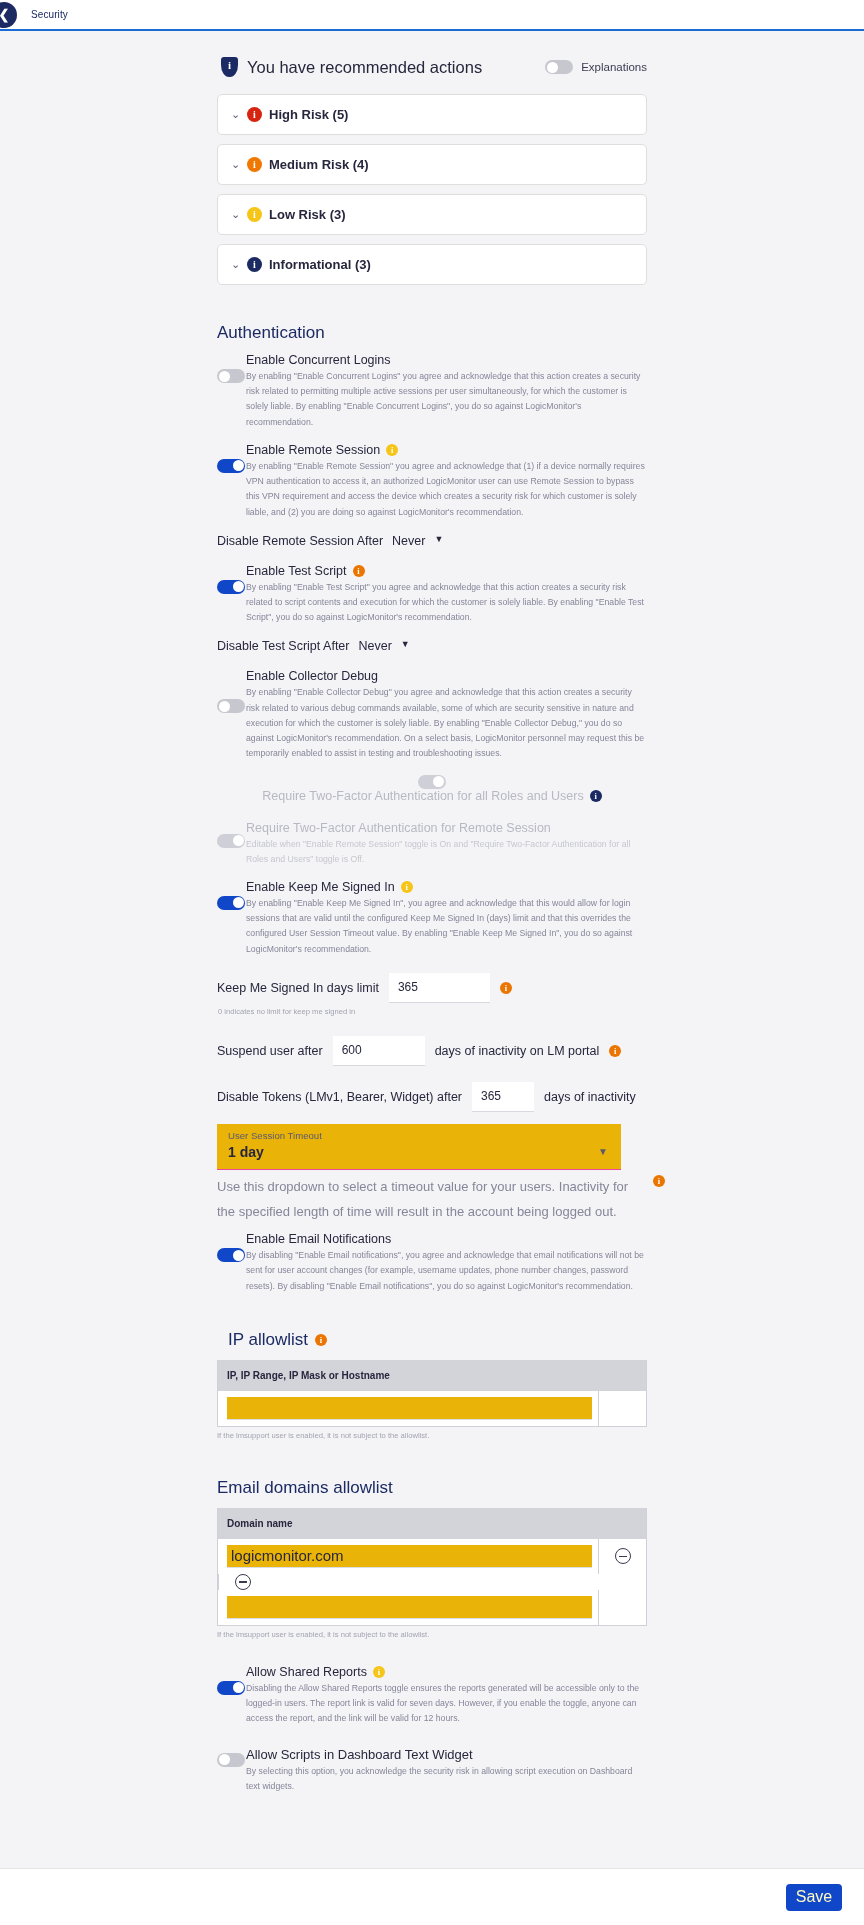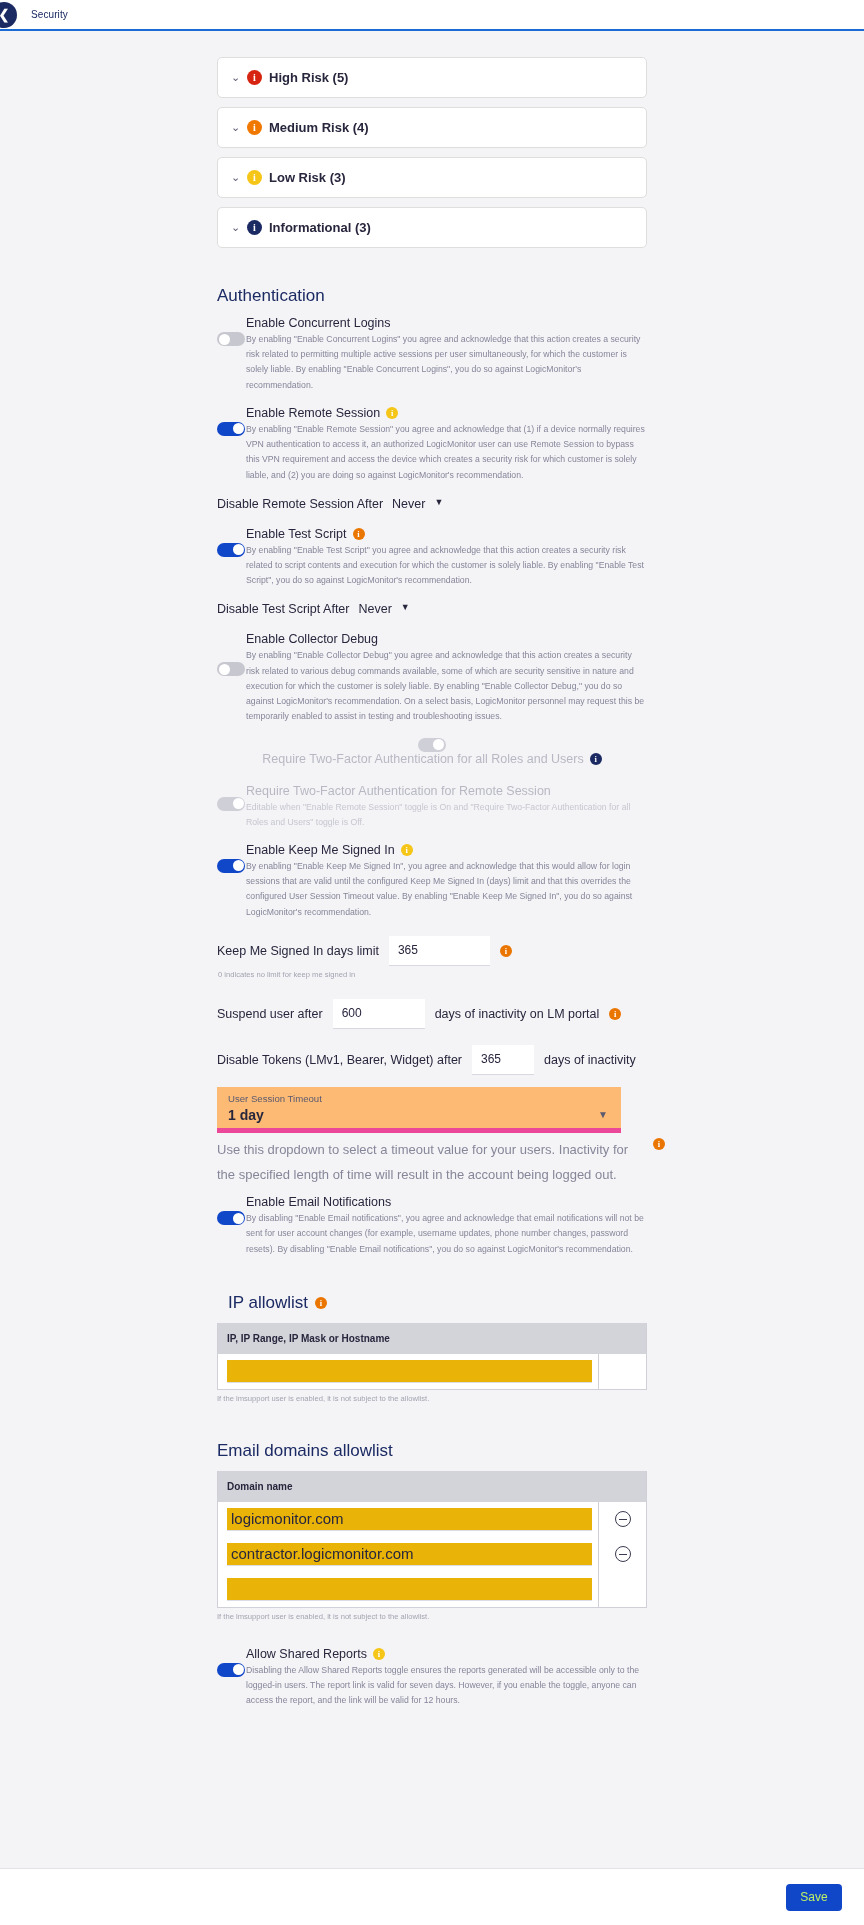--- a/index.html
+++ b/index.html
@@ -177,22 +177,22 @@
     font-family: "Liberation Sans", sans-serif;
     outline: none;
   }
   .nfield.w90 { width: 92px; }
   .nfield.w100 { width: 101px; }
   .nfield.w60 { width: 62px; }
   .hint { font-size: 7.6px; color: #a3a3b2; margin: 2px 0 0 1px; }
 
   
   .sel-wrap {
-    background: #fdba74;
-    border-bottom: 5px solid #ec4899;
+    background: #eab308;
+    border-bottom: 1px solid #ec4899;
     width: 404px;
     height: 46px;
     padding: 6px 11px 0 11px;
     position: relative;
     margin-top: 12px;
     cursor: pointer;
   }
   .sel-lab { font-size: 9.6px; color: #5b5a70; }
   .sel-val { font-size: 14px; color: #27263d; margin-top: 3px; font-weight: bold; }
   .sel-caret {
@@ -242,41 +242,51 @@
 
   
   .footer {
     position: absolute; left: 0; right: 0; bottom: 0;
     height: 57px; background: #fff;
     border-top: 1px solid #e3e3e8;
     display: flex; align-items: center; justify-content: flex-end;
     padding-right: 22px;
   }
   .save-btn {
-    background: #1046c8; color: #bef264;
+    background: #1046c8; color: #fef9c3;
     border: none; border-radius: 4px;
     width: 56px; height: 27px;
-    font-size: 12px;
+    font-size: 16px;
     font-family: "Liberation Sans", sans-serif;
     cursor: pointer;
   }
 </style>
 </head>
 <body>
 
 <div class="topbar">
   <div class="back-pill">
     <span>❮</span>
   </div>
   <div class="topbar-title">Security</div>
 </div>
 
 <div class="page">
 <div class="wrap">
 
+  <div class="rec-head">
+    <div class="shield"></div>
+    <div class="rec-title">You have recommended actions</div>
+    <div class="expl-wrap">
+      <div class="tgl">
+            <div class="knob"></div>
+          </div>
+      <div class="expl-label">Explanations</div>
+    </div>
+  </div>
 
   <div class="risk">
     <span class="chev">⌄</span>
     <span class="dot" style="background:#d62410">i</span>
     <span class="risk-label">High Risk (5)</span>
   </div>
   <div class="risk">
     <span class="chev">⌄</span>
     <span class="dot" style="background:#f07800">i</span>
     <span class="risk-label">Medium Risk (4)</span>
@@ -467,21 +477,20 @@
   <div class="sec-h">Email domains allowlist</div>
   <div class="tbl">
     <div class="tbl-head">Domain name</div>
     <div class="tbl-row">
       <div class="tbl-cell-main"><input class="tbl-input" value="logicmonitor.com" style=""></div>
       <div class="tbl-cell-act">
             <div class="minus-btn"></div>
           </div>
     </div>
     <div class="tbl-row">
-      <div class="tbl-cell-main"><input class="tbl-input" value="contractor.logicmonitor.com" style=""></div>
       <div class="tbl-cell-act">
             <div class="minus-btn"></div>
           </div>
     </div>
     <div class="tbl-row">
       <div class="tbl-cell-main"><input class="tbl-input" style=""></div>
       <div class="tbl-cell-act"></div>
     </div>
   </div>
   <div class="tbl-note">If the lmsupport user is enabled, it is not subject to the allowlist.</div>
@@ -494,19 +503,32 @@
         </div>
     <div class="body">
       <div class="s-title">
         <span>Allow Shared Reports</span>
         <span class="ibub ye">i</span>
       </div>
       <div class="s-desc">Disabling the Allow Shared Reports toggle ensures the reports generated will be accessible only to the logged-in users. The report link is valid for seven days. However, if you enable the toggle, anyone can access the report, and the link will be valid for 12 hours.</div>
     </div>
   </div>
 
+  <div class="srow" style="margin-top:20px">
+    <div class="tgl-cell" style="padding-top:6px">
+          <div class="tgl">
+            <div class="knob"></div>
+          </div>
+        </div>
+    <div class="body">
+      <div class="s-title" style="font-size:13px">
+            <span>Allow Scripts in Dashboard Text Widget</span>
+          </div>
+      <div class="s-desc">By selecting this option, you acknowledge the security risk in allowing script execution on Dashboard text widgets.</div>
+    </div>
+  </div>
 
 </div>
 </div>
 
 <div class="footer">
   <button class="save-btn">Save</button>
 </div>
 
 </body></html>

